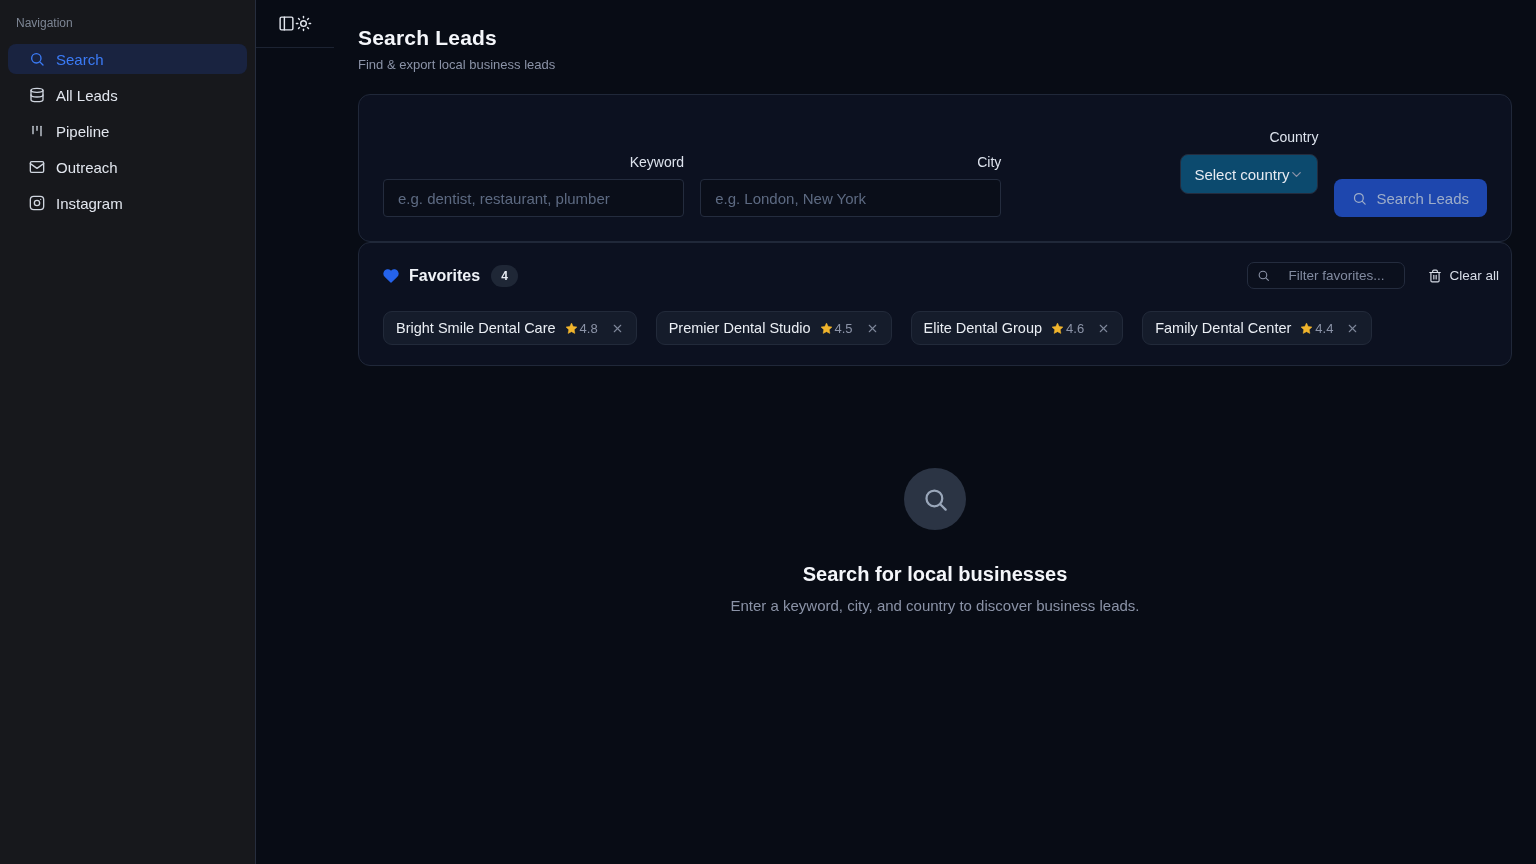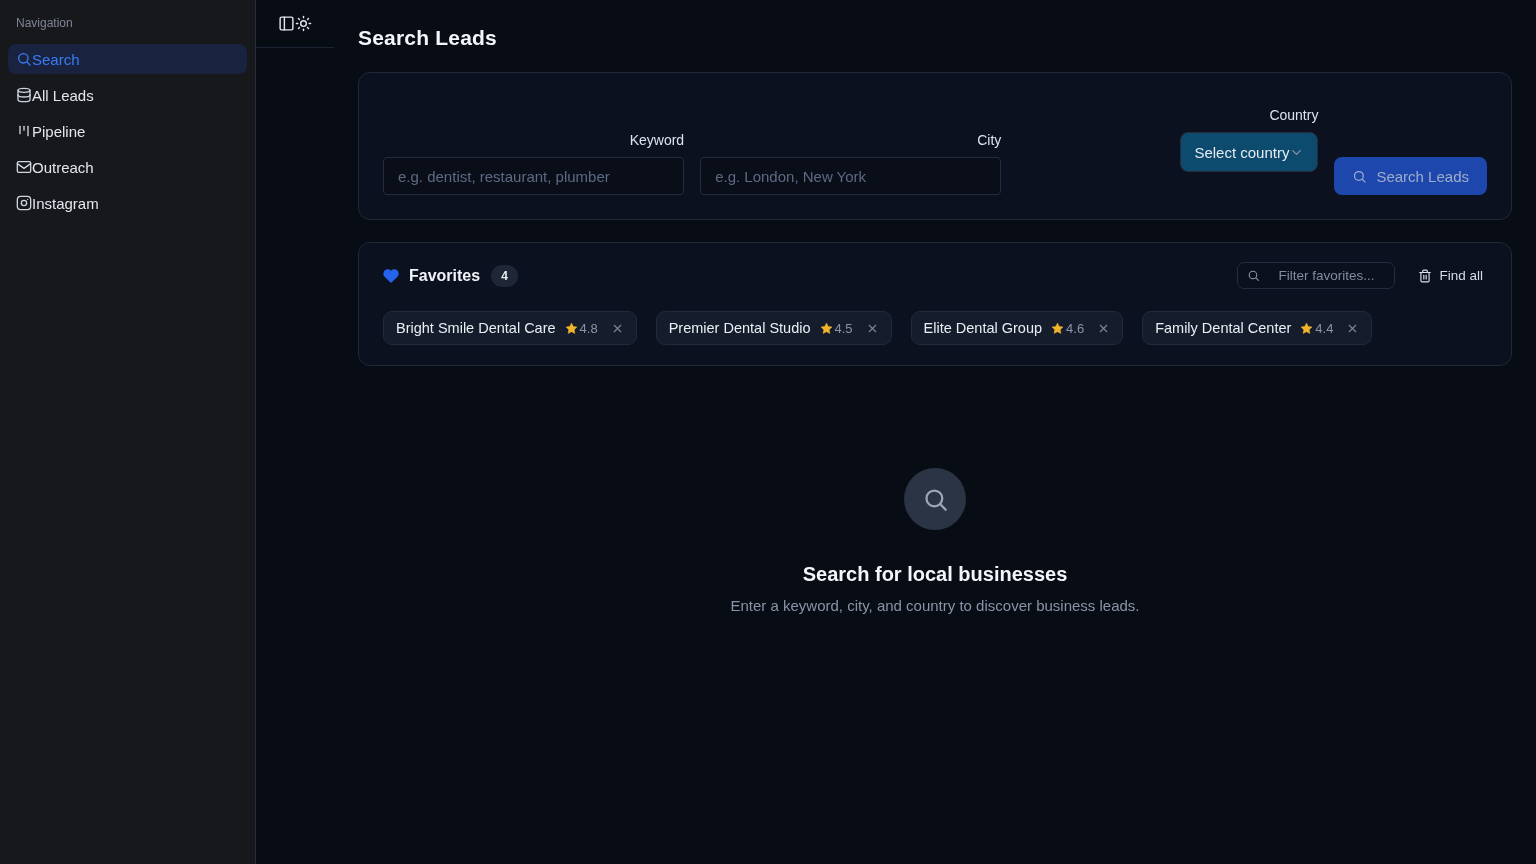--- a/index.html
+++ b/index.html
@@ -24,22 +24,23 @@
   }
   .nav-label {
     font-size: 12px;
     color: #7d8594;
     padding: 0 8px;
     margin-bottom: 14px;
   }
   .side-item {
     display: flex;
     align-items: center;
+    gap: 11px;
     height: 30px;
-    padding: 0 8px;
+    padding: 0 21px;
     border-radius: 8px;
     margin-bottom: 6px;
     color: #e2e6ee;
     font-size: 15px;
     cursor: pointer;
   }
   .side-item .side-icon { color: #cfd5df; display: flex; }
   .side-item.active {
     background: #192340;
     color: #3b7bf6;
@@ -112,21 +113,21 @@
     font-family: inherit;
     display: flex;
     align-items: center;
     justify-content: center;
     gap: 9px;
     padding: 0 18px;
     cursor: pointer;
   }
 
   
-  .fav-card { margin-top: 22px; padding: 19px 28px 20px 24px; }
+  .fav-card { padding: 19px 12px 20px 24px; }
   .fav-header { display: flex; align-items: center; }
   .heart { color: #2563eb; display: flex; margin-right: 10px; }
   .fav-title { font-size: 16px; font-weight: bold; color: #f0f3f8; }
   .fav-badge {
     background: #1f2736;
     color: #e7ebf2;
     border-radius: 999px;
     font-size: 12px;
     font-weight: bold;
     padding: 4px 10px;
@@ -283,20 +284,21 @@
             <path d="M20 12h2"></path>
             <path d="m6.34 17.66-1.41 1.41"></path>
             <path d="m19.07 4.93-1.41 1.41"></path>
           </svg>
       </span>
     </button>
   </header>
 
   <div class="content">
     <h1 class="page-title">Search Leads</h1>
+    <p class="page-subtitle">Find &amp; export local business leads</p>
 
     <section class="card search-card">
       <div class="form-row">
         <div class="field">
           <label>Keyword</label>
           <input class="text-input" type="text" placeholder="e.g. dentist, restaurant, plumber" style="">
         </div>
         <div class="field">
           <label>City</label>
           <input class="text-input" type="text" placeholder="e.g. London, New York" style="">
@@ -346,21 +348,21 @@
           <button class="clear-all">
             <span>
               <svg width="14" height="14" viewBox="0 0 24 24" fill="none" stroke="currentColor" stroke-width="2" stroke-linecap="round" stroke-linejoin="round">
                   <path d="M3 6h18"></path>
                   <path d="M19 6v14c0 1.1-.9 2-2 2H7c-1.1 0-2-.9-2-2V6"></path>
                   <path d="M8 6V4c0-1.1.9-2 2-2h4c1.1 0 2 .9 2 2v2"></path>
                   <line x1="10" y1="11" x2="10" y2="17"></line>
                   <line x1="14" y1="11" x2="14" y2="17"></line>
                 </svg>
             </span>
-            <span>Find all</span>
+            <span>Clear all</span>
           </button>
         </div>
       </div>
       <div class="chip-row">
           <div class="chip">
             <span class="chip-name">Bright Smile Dental Care</span>
             <span class="chip-star">
               <svg width="13" height="13" viewBox="0 0 24 24" fill="currentColor" stroke="currentColor" stroke-width="1" stroke-linejoin="round">
                 <path d="M12 2l3.09 6.26L22 9.27l-5 4.87 1.18 6.88L12 17.77l-6.18 3.25L7 14.14 2 9.27l6.91-1.01L12 2z"></path>
               </svg>

